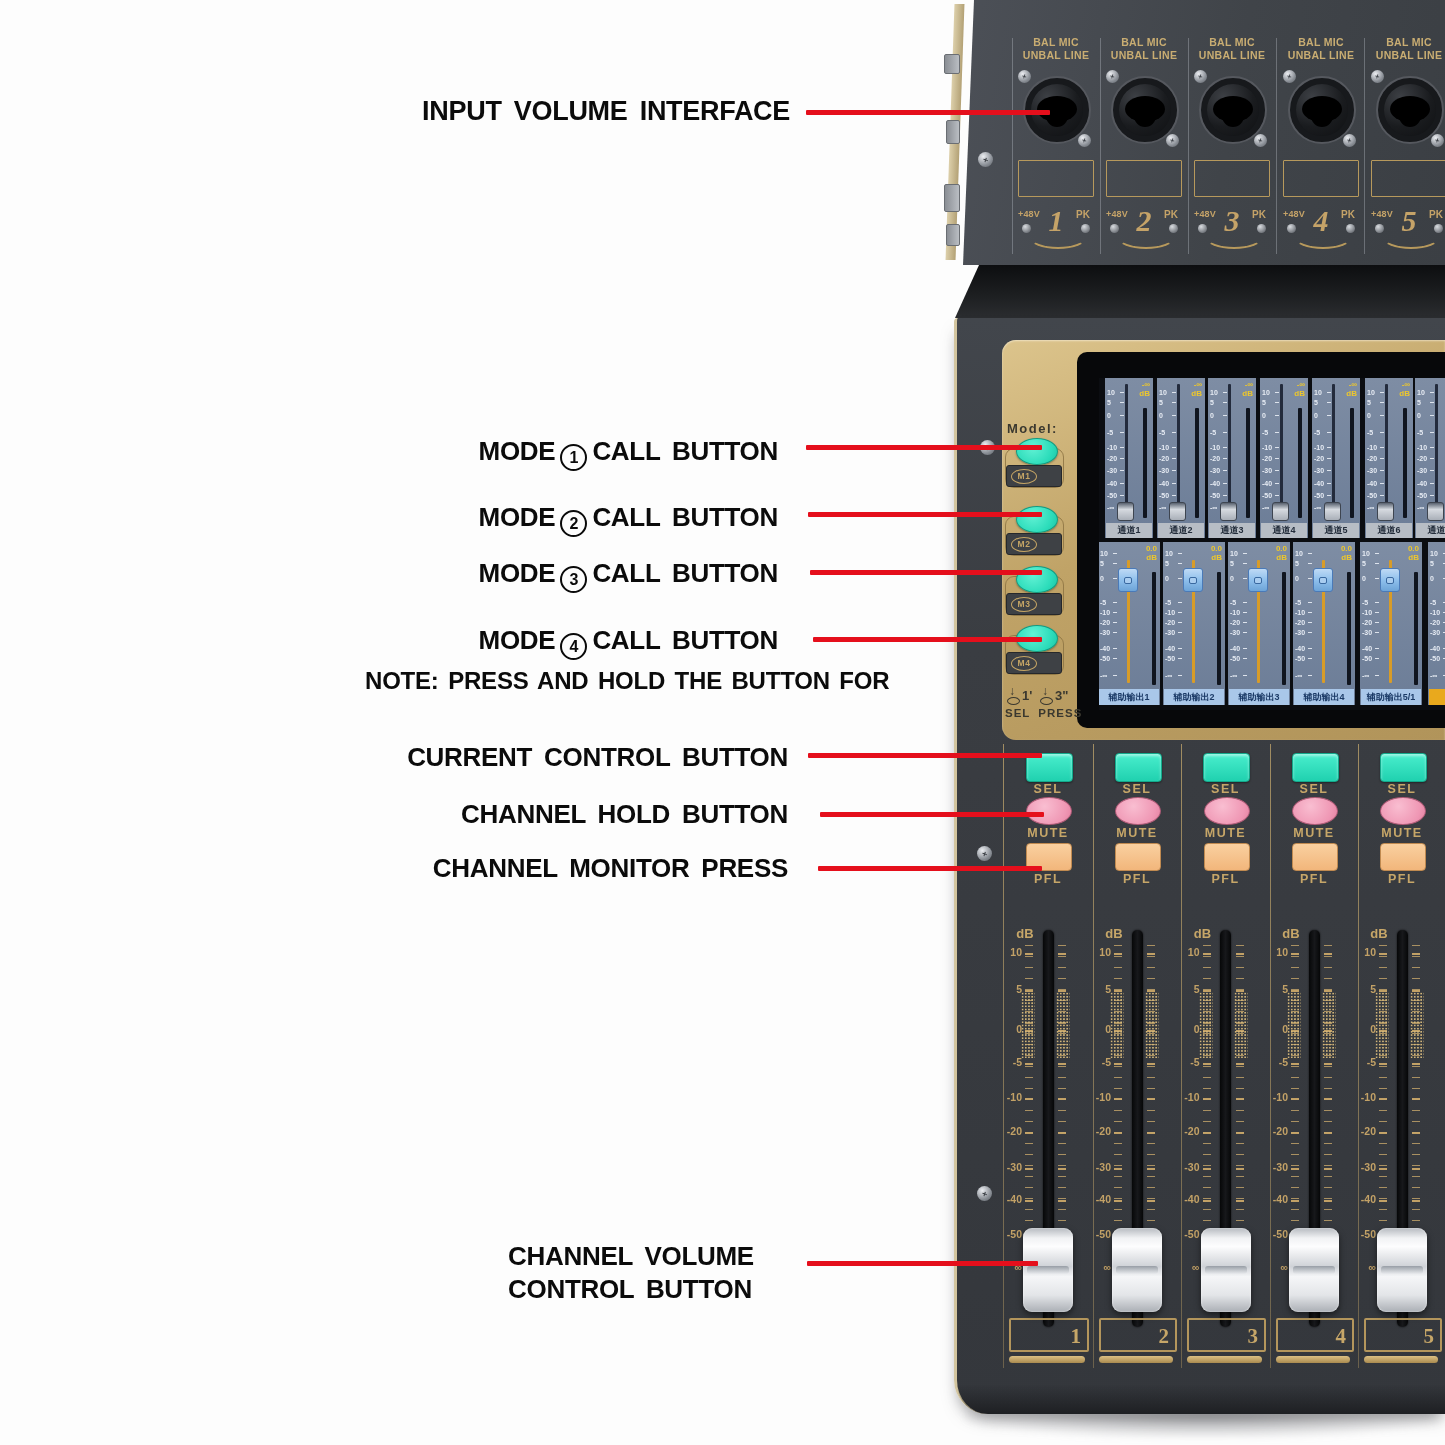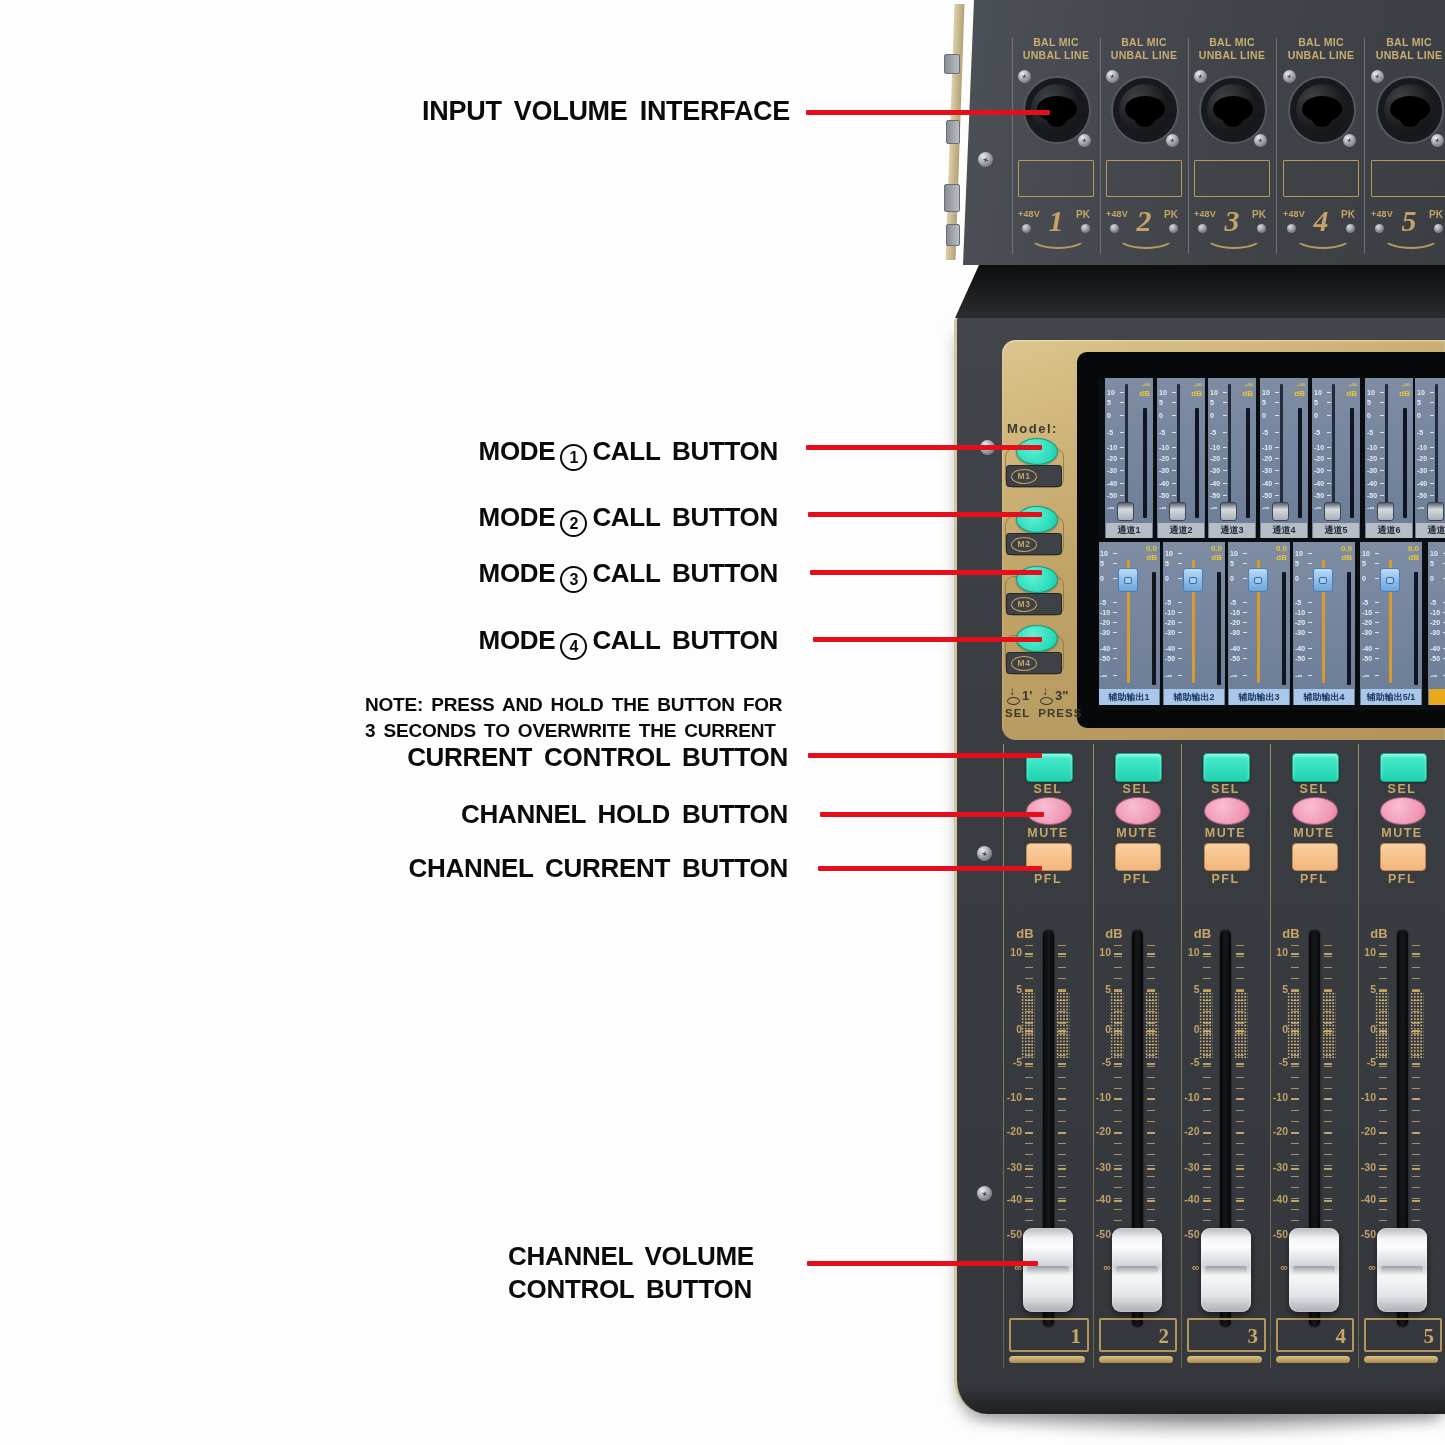--- a/index.html
+++ b/index.html
@@ -906,25 +906,24 @@
 <div class="ann" style="right:667px;top:502px;font-size:26px;">
   <span>MODE</span><span class="circ">2</span><span>CALL BUTTON</span>
 </div>
 <div class="ann" style="right:667px;top:558px;font-size:26px;">
   <span>MODE</span><span class="circ">3</span><span>CALL BUTTON</span>
 </div>
 <div class="ann" style="right:667px;top:625px;font-size:26px;">
   <span>MODE</span><span class="circ">4</span><span>CALL BUTTON</span>
 </div>
 
-<div class="ann" style="left:365px;top:692px;font-size:19px;line-height:26px;letter-spacing:-0.2px;word-spacing:3px;">
+<div class="ann" style="left:365px;top:668px;font-size:24px;line-height:26px;letter-spacing:-0.2px;word-spacing:3px;text-align:center;">
   <div>NOTE: PRESS AND HOLD THE BUTTON FOR</div>
-  <div>3 SECONDS TO OVERWRITE THE CURRENT</div>
 </div>
 
 <div class="ann" style="right:657px;top:742px;font-size:26px;">CURRENT CONTROL BUTTON</div>
 <div class="ann" style="right:657px;top:799px;font-size:26px;">CHANNEL HOLD BUTTON</div>
-<div class="ann" style="right:657px;top:853px;font-size:26px;">CHANNEL CURRENT BUTTON</div>
+<div class="ann" style="right:657px;top:853px;font-size:26px;">CHANNEL MONITOR PRESS</div>
 
 <div class="ann" style="left:508px;top:1240px;font-size:26px;line-height:33px;">
   <div>CHANNEL VOLUME</div>
   <div>CONTROL BUTTON</div>
 </div>
 
 </body></html>

